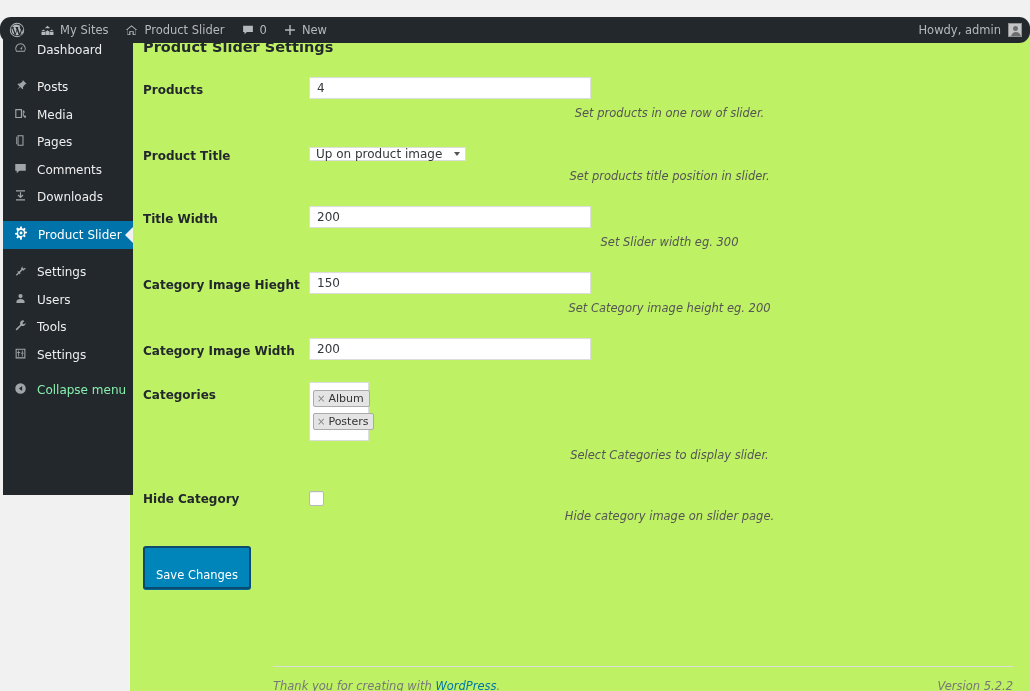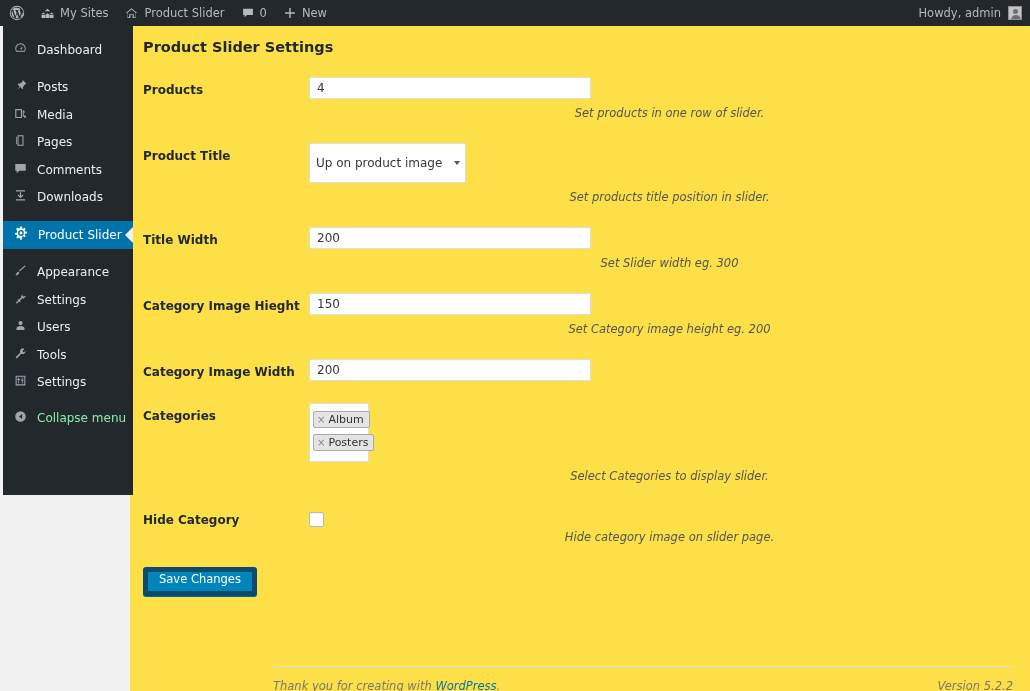--- a/index.html
+++ b/index.html
@@ -6,27 +6,28 @@
   html, body {
     margin: 0; padding: 0;
     width: 1030px; height: 691px;
     background: #f1f1f1;
     font-family: "DejaVu Sans", "Liberation Sans", sans-serif;
     overflow: hidden;
   }
 
   
   #adminbar {
-    position: absolute; top: 0; left: 0;
+    position: absolute; top: 17px; left: 0;
     width: 1030px; height: 26px;
     background: #23282d;
     color: #b4b9be;
     font-size: 11.5px;
     display: flex; align-items: center;
     z-index: 20;
+    border-radius: 11px;
   }
   .ab-item {
     display: flex; align-items: center; gap: 5px;
     height: 26px; padding: 0 8px;
     color: #b4b9be; text-decoration: none; white-space: nowrap;
   }
   .ab-logo { padding: 0 7px 0 9px; }
   .ab-right { margin-left: auto; display: flex; align-items: center; padding-right: 8px; }
   .ab-avatar {
     width: 14px; height: 14px; margin-left: 7px;
@@ -69,21 +70,21 @@
     margin-top: -8px;
     border-style: solid; border-width: 8px 8px 8px 0;
     border-color: transparent #f1f1f1 transparent transparent;
   }
   .menu-item.collapse { color: #86efac; margin-top: 8px; }
 
   
   #content {
     position: absolute; top: 26px; left: 130px;
     width: 900px; height: 665px;
-    background: #fde047;
+    background: #bef264;
     color: #444;
   }
   #page-title {
     font-size: 14.5px; font-weight: bold; color: #23282d;
     margin: 13px 0 0 13px;
   }
 
   .form-table { margin: 22px 0 0 0; width: 100%; }
   .row { display: flex; align-items: flex-start; margin-bottom: 0; }
   .row-label {
@@ -98,21 +99,21 @@
     padding: 1px 7px; font-size: 12px; color: #32373c;
     font-family: "DejaVu Sans", "Liberation Sans", sans-serif;
     box-shadow: 0 1px 1px rgba(0,0,0,.02) inset;
   }
   .desc {
     font-style: italic; font-size: 11.5px; color: #555;
     margin-top: 7px; line-height: 1.3; text-align: center;
   }
   .sel-wrap {
     display: inline-flex; align-items: center; justify-content: space-between;
-    height: 40px; min-width: 133px;
+    height: 14px; min-width: 133px;
     border: 1px solid #ddd; background: #fff;
     padding: 0 5px 0 6px; font-size: 12px; color: #32373c;
   }
   .sel-arrow {
     margin-left: 12px;
     width: 0; height: 0; border-style: solid;
     border-width: 4px 3.5px 0 3.5px;
     border-color: #555 transparent transparent transparent;
   }
   .multi-box {
@@ -127,23 +128,23 @@
   }
   .chip .x { color: #888; font-size: 10px; }
   .cbox {
     width: 15px; height: 15px; background: #fff;
     border: 1px solid #b4b9be; border-radius: 2px;
     box-shadow: 0 1px 1px rgba(0,0,0,.06) inset;
     margin-top: 5px;
   }
   .btn-primary {
     display: inline-block; margin: 22px 0 0 13px;
-    background: #0085ba; border: 5px solid #0c4a6e;
+    background: #0085ba; border: 2px solid #0c4a6e;
     border-radius: 3px; color: #fff; font-size: 11.5px;
-    padding: 0 11px 5px; cursor: pointer;
+    padding: 20px 11px 5px; cursor: pointer;
     box-shadow: 0 1px 0 #006799;
     font-family: "DejaVu Sans", "Liberation Sans", sans-serif;
   }
 
   #footer {
     position: absolute; left: 143px; right: 17px; top: 640px;
     border-top: 1px solid #ddd; padding-top: 12px;
     display: flex; justify-content: space-between;
     font-size: 11.5px; color: #777; font-style: italic;
   }
@@ -270,28 +271,20 @@
     <span>
       <svg width="16" height="16" viewBox="0 0 20 20">
           <path d="M10 6.4a3.6 3.6 0 100 7.2 3.6 3.6 0 000-7.2zm0 1.8a1.8 1.8 0 110 3.6 1.8 1.8 0 010-3.6zm-1-6.2h2l.3 2.2c.5.14.97.34 1.4.6l1.8-1.3 1.4 1.4-1.3 1.8c.26.43.46.9.6 1.4l2.2.3v2l-2.2.3c-.14.5-.34.97-.6 1.4l1.3 1.8-1.4 1.4-1.8-1.3c-.43.26-.9.46-1.4.6L11 18.4H9l-.3-2.2a5.6 5.6 0 01-1.4-.6l-1.8 1.3-1.4-1.4 1.3-1.8a5.6 5.6 0 01-.6-1.4l-2.2-.3v-2l2.2-.3c.14-.5.34-.97.6-1.4L4.1 4.5l1.4-1.4 1.8 1.3c.43-.26.9-.46 1.4-.6L9 2z"></path>
         </svg>
     </span>
     <span class="mlabel">Product Slider</span>
   </div>
 
   <div class="menu-gap"></div>
 
-  <div class="menu-item">
-    <span>
-      <svg width="15" height="15" viewBox="0 0 20 20">
-          <path d="M15.6 3.2l1.2 1.2-7.1 6.2-1.7.6.6-1.7 7-6.3zM7.3 11.6l1.1 1.1c-.3 1.4-1.1 2.6-2.4 3.3-1 .5-2.2.5-2.9.1.7-.3 1.1-.9 1.3-1.7.3-1.2 1.3-2.3 2.9-2.8z"></path>
-        </svg>
-    </span>
-    <span class="mlabel">Appearance</span>
-  </div>
 
   <div class="menu-item">
     <span>
       <svg width="15" height="15" viewBox="0 0 20 20">
           <path d="M12.6 3l1.1 1.1-1.5 1.5 2.2 2.2 1.5-1.5L17 7.4l-3 3-1-1-3.7 3.7.8.8-1.1 1.1-1-1-2.9 2.9-1.2-1.2 2.9-2.9-1-1 1.1-1.1.8.8L11.4 8l-1-1 3-3z"></path>
         </svg>
     </span>
     <span class="mlabel">Settings</span>
   </div>
 

